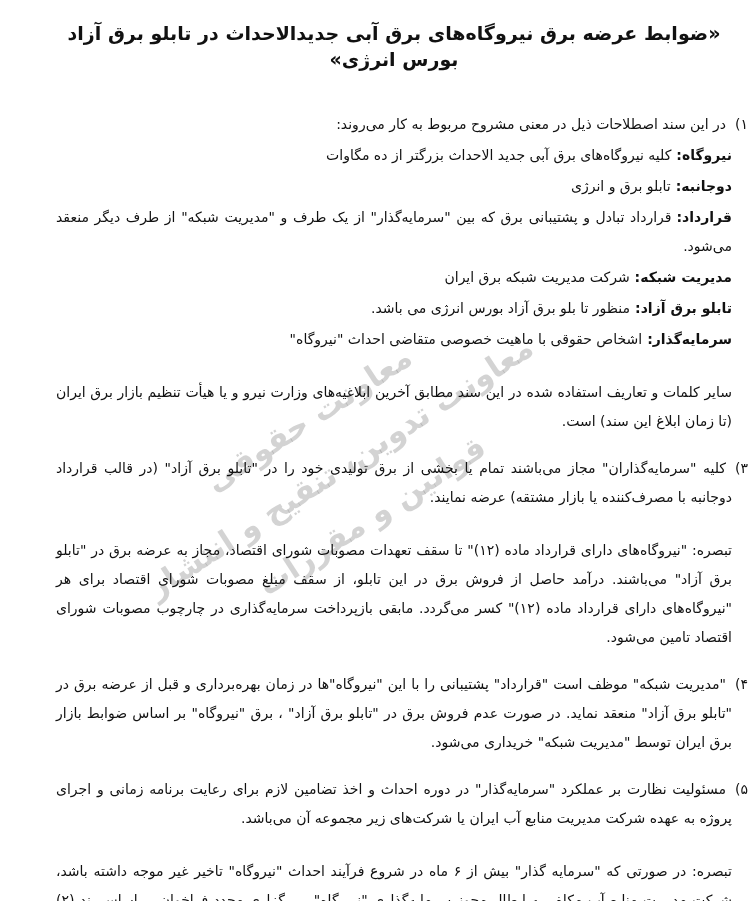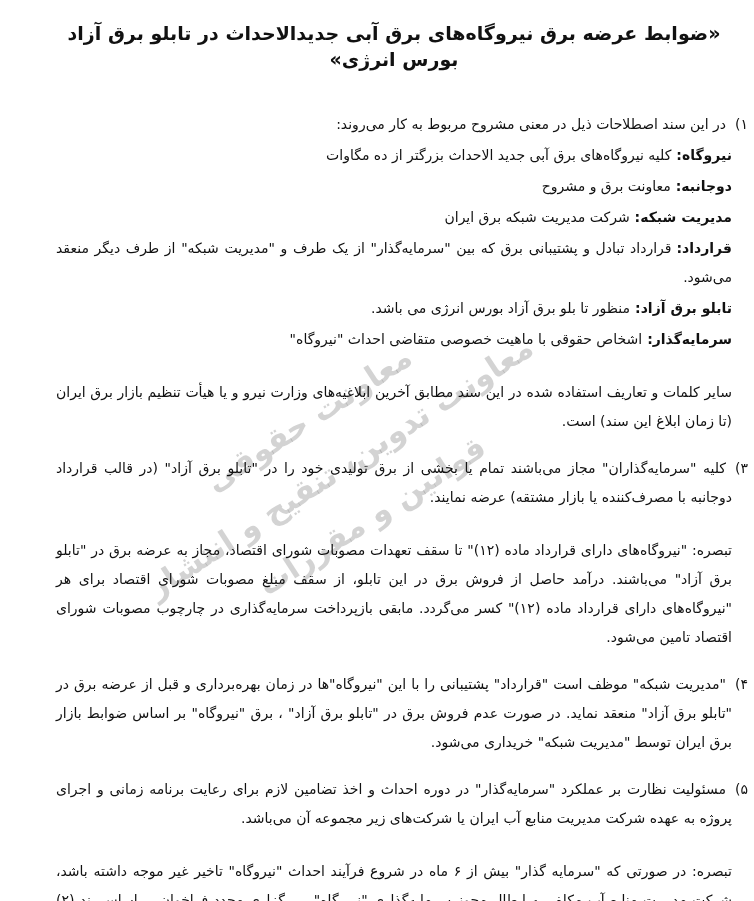--- a/index.html
+++ b/index.html
@@ -59,25 +59,25 @@
     <div>معاونت تدوین، تنقیح و انتشار</div>
     <div>قوانین و مقررات</div>
   </div>
 
   <h1 class="title">«ضوابط عرضه برق نیروگاه‌های برق آبی جدیدالاحداث در تابلو برق آزاد بورس انرژی»</h1>
 
   <p class="clause"><span class="num">۱)</span><span>در این سند اصطلاحات ذیل در معنی مشروح مربوط به کار می‌روند:</span></p>
 
   <p class="def"><span class="term">نیروگاه:</span><span>کلیه نیروگاه‌های برق آبی جدید الاحداث بزرگتر از ده مگاوات</span></p>
 
-  <p class="def"><span class="term">دوجانبه:</span><span>معاونت برق و مشروح</span></p>
+  <p class="def"><span class="term">دوجانبه:</span><span>تابلو برق و انرژی</span></p>
+
+  <p class="def"><span class="term">قرارداد:</span><span>قرارداد تبادل و پشتیبانی برق که بین "سرمایه‌گذار" از یک طرف و "مدیریت شبکه" از طرف دیگر منعقد می‌شود.</span></p>
 
   <p class="def"><span class="term">مدیریت شبکه:</span><span>شرکت مدیریت شبکه برق ایران</span></p>
-
-  <p class="def"><span class="term">قرارداد:</span><span>قرارداد تبادل و پشتیبانی برق که بین "سرمایه‌گذار" از یک طرف و "مدیریت شبکه" از طرف دیگر منعقد می‌شود.</span></p>
 
 
   <p class="def"><span class="term">تابلو برق آزاد:</span><span>منظور تا بلو برق آزاد بورس انرژی می باشد.</span></p>
 
   <p class="def"><span class="term">سرمایه‌گذار:</span><span>اشخاص حقوقی با ماهیت خصوصی متقاضی احداث "نیروگاه"</span></p>
 
   <p class="plain">سایر کلمات و تعاریف استفاده شده در این سند مطابق آخرین ابلاغیه‌های وزارت نیرو و یا هیأت تنظیم بازار برق ایران (تا زمان ابلاغ این سند) است.</p>
 
 
   <p class="clause"><span class="num">۳)</span><span>کلیه "سرمایه‌گذاران" مجاز می‌باشند تمام یا بخشی از برق تولیدی خود را در "تابلو برق آزاد" (در قالب قرارداد دوجانبه با مصرف‌کننده یا بازار مشتقه) عرضه نمایند.</span></p>

